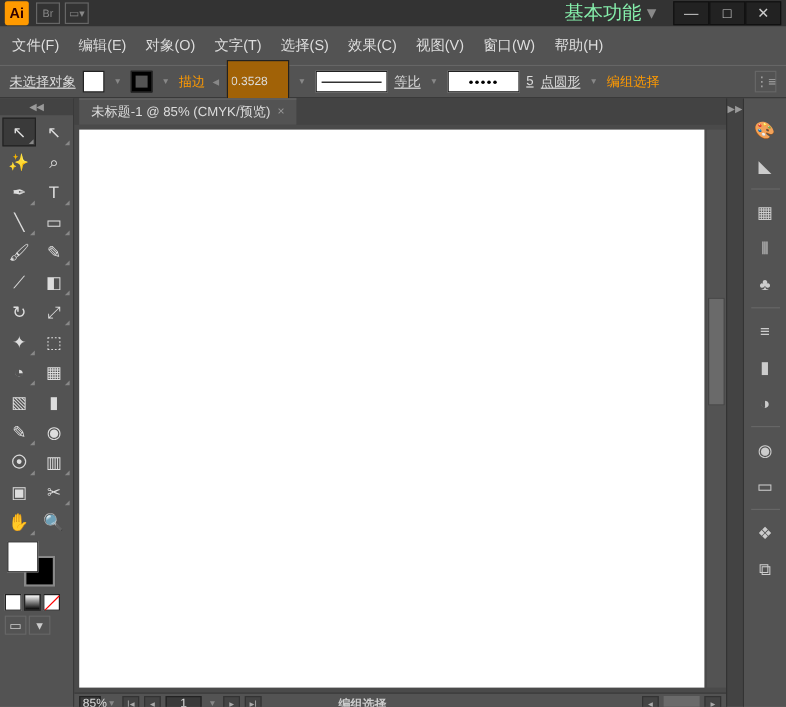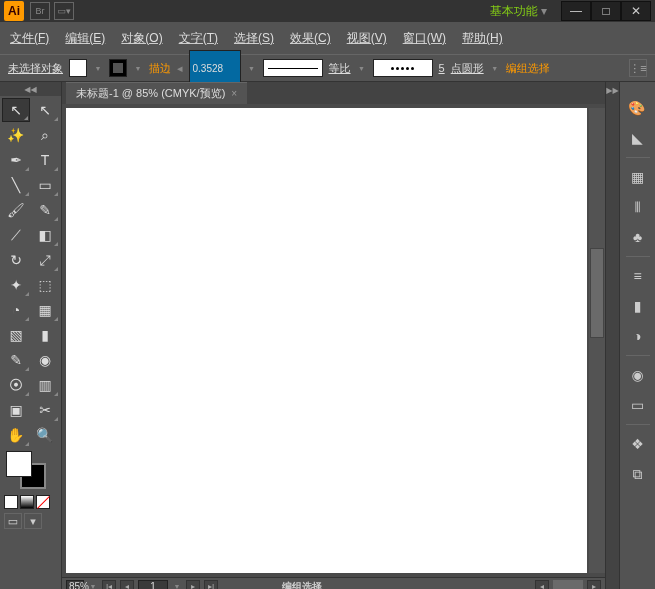--- a/index.html
+++ b/index.html
@@ -2,35 +2,35 @@
 <html><head>
 <meta charset="utf-8">
 <style>
 * { margin: 0; padding: 0; box-sizing: border-box; font-family: "Microsoft YaHei", Arial, sans-serif; }
 body { background: #4a4a4a; width: 655px; height: 589px; overflow: hidden; font-size: 11px; color: #ccc; }
 
 .titlebar { height: 22px; background: #333; display: flex; align-items: center; padding: 0 4px; }
 .ai-logo { width: 20px; height: 20px; background: #ff9a00; color: #330000; font-weight: bold; font-size: 12px; display: flex; align-items: center; justify-content: center; border-radius: 2px; margin-right: 6px; }
 .title-icon { width: 20px; height: 18px; border: 1px solid #666; margin-right: 4px; display: flex; align-items: center; justify-content: center; color: #888; font-size: 9px; }
 .spacer { flex: 1; }
-.workspace-label { color: #84cc16; font-size: 12px; margin-right: 8px; padding: 2px 6px; }
+.workspace-label { color: #86efac; font-size: 16px; margin-right: 8px; padding: 2px 6px; }
 .workspace-label:after { content: " ▾"; color: #888; }
 .win-controls { display: flex; gap: 0; }
 .win-btn { width: 30px; height: 20px; background: #222; display: flex; align-items: center; justify-content: center; color: #ccc; font-size: 12px; border: 1px solid #111; }
 
-.menubar { height: 22px; background: #535353; display: flex; align-items: center; padding: 16px 6px; gap: 8px; text-decoration: underline; }
+.menubar { height: 22px; background: #535353; display: flex; align-items: center; padding: 16px 6px; gap: 8px; }
 .menu-item { color: #ddd; font-size: 12px; padding: 2px 4px; cursor: pointer; }
 
 .controlbar { height: 28px; background: #535353; border-top: 1px solid #666; border-bottom: 1px solid #333; display: flex; align-items: center; padding: 0 8px; gap: 6px; }
 .ctrl-label { color: #ddd; font-size: 11px; text-decoration: underline; }
 .swatch-box { width: 18px; height: 18px; border: 1px solid #222; display: flex; }
 .swatch-white { background: #fff; width: 100%; height: 100%; }
 .swatch-dropdown { width: 10px; color: #888; font-size: 7px; display: flex; align-items: center; justify-content: center; }
 .ctrl-orange { color: #ff9a00; font-size: 11px; }
-.ctrl-input { width: 52px; height: 36px; background: #0369a1; border: 1px solid #222; color: #ddd; font-size: 10px; padding: 0 3px; }
+.ctrl-input { width: 52px; height: 36px; background: #a16207; border: 1px solid #222; color: #ddd; font-size: 10px; padding: 0 3px; }
 .stroke-preview { width: 60px; height: 18px; background: #fff; border: 1px solid #222; display: flex; align-items: center; justify-content: center; }
 .stroke-line { width: 50px; height: 1px; background: #000; }
 .profile-preview { width: 60px; height: 18px; background: #fff; border: 1px solid #222; display: flex; align-items: center; justify-content: center; gap: 2px; }
 .dot { width: 3px; height: 3px; background: #000; border-radius: 50%; }
 .pref-icon { width: 18px; height: 18px; border: 1px solid #666; display: flex; align-items: center; justify-content: center; color: #aaa; }
 
 .workspace { display: flex; height: 513px; }
 
 .toolbox { width: 62px; background: #535353; border-right: 1px solid #333; display: flex; flex-direction: column; }
 .toolbox-header { height: 14px; background: #434343; display: flex; align-items: center; justify-content: center; color: #999; font-size: 8px; }

